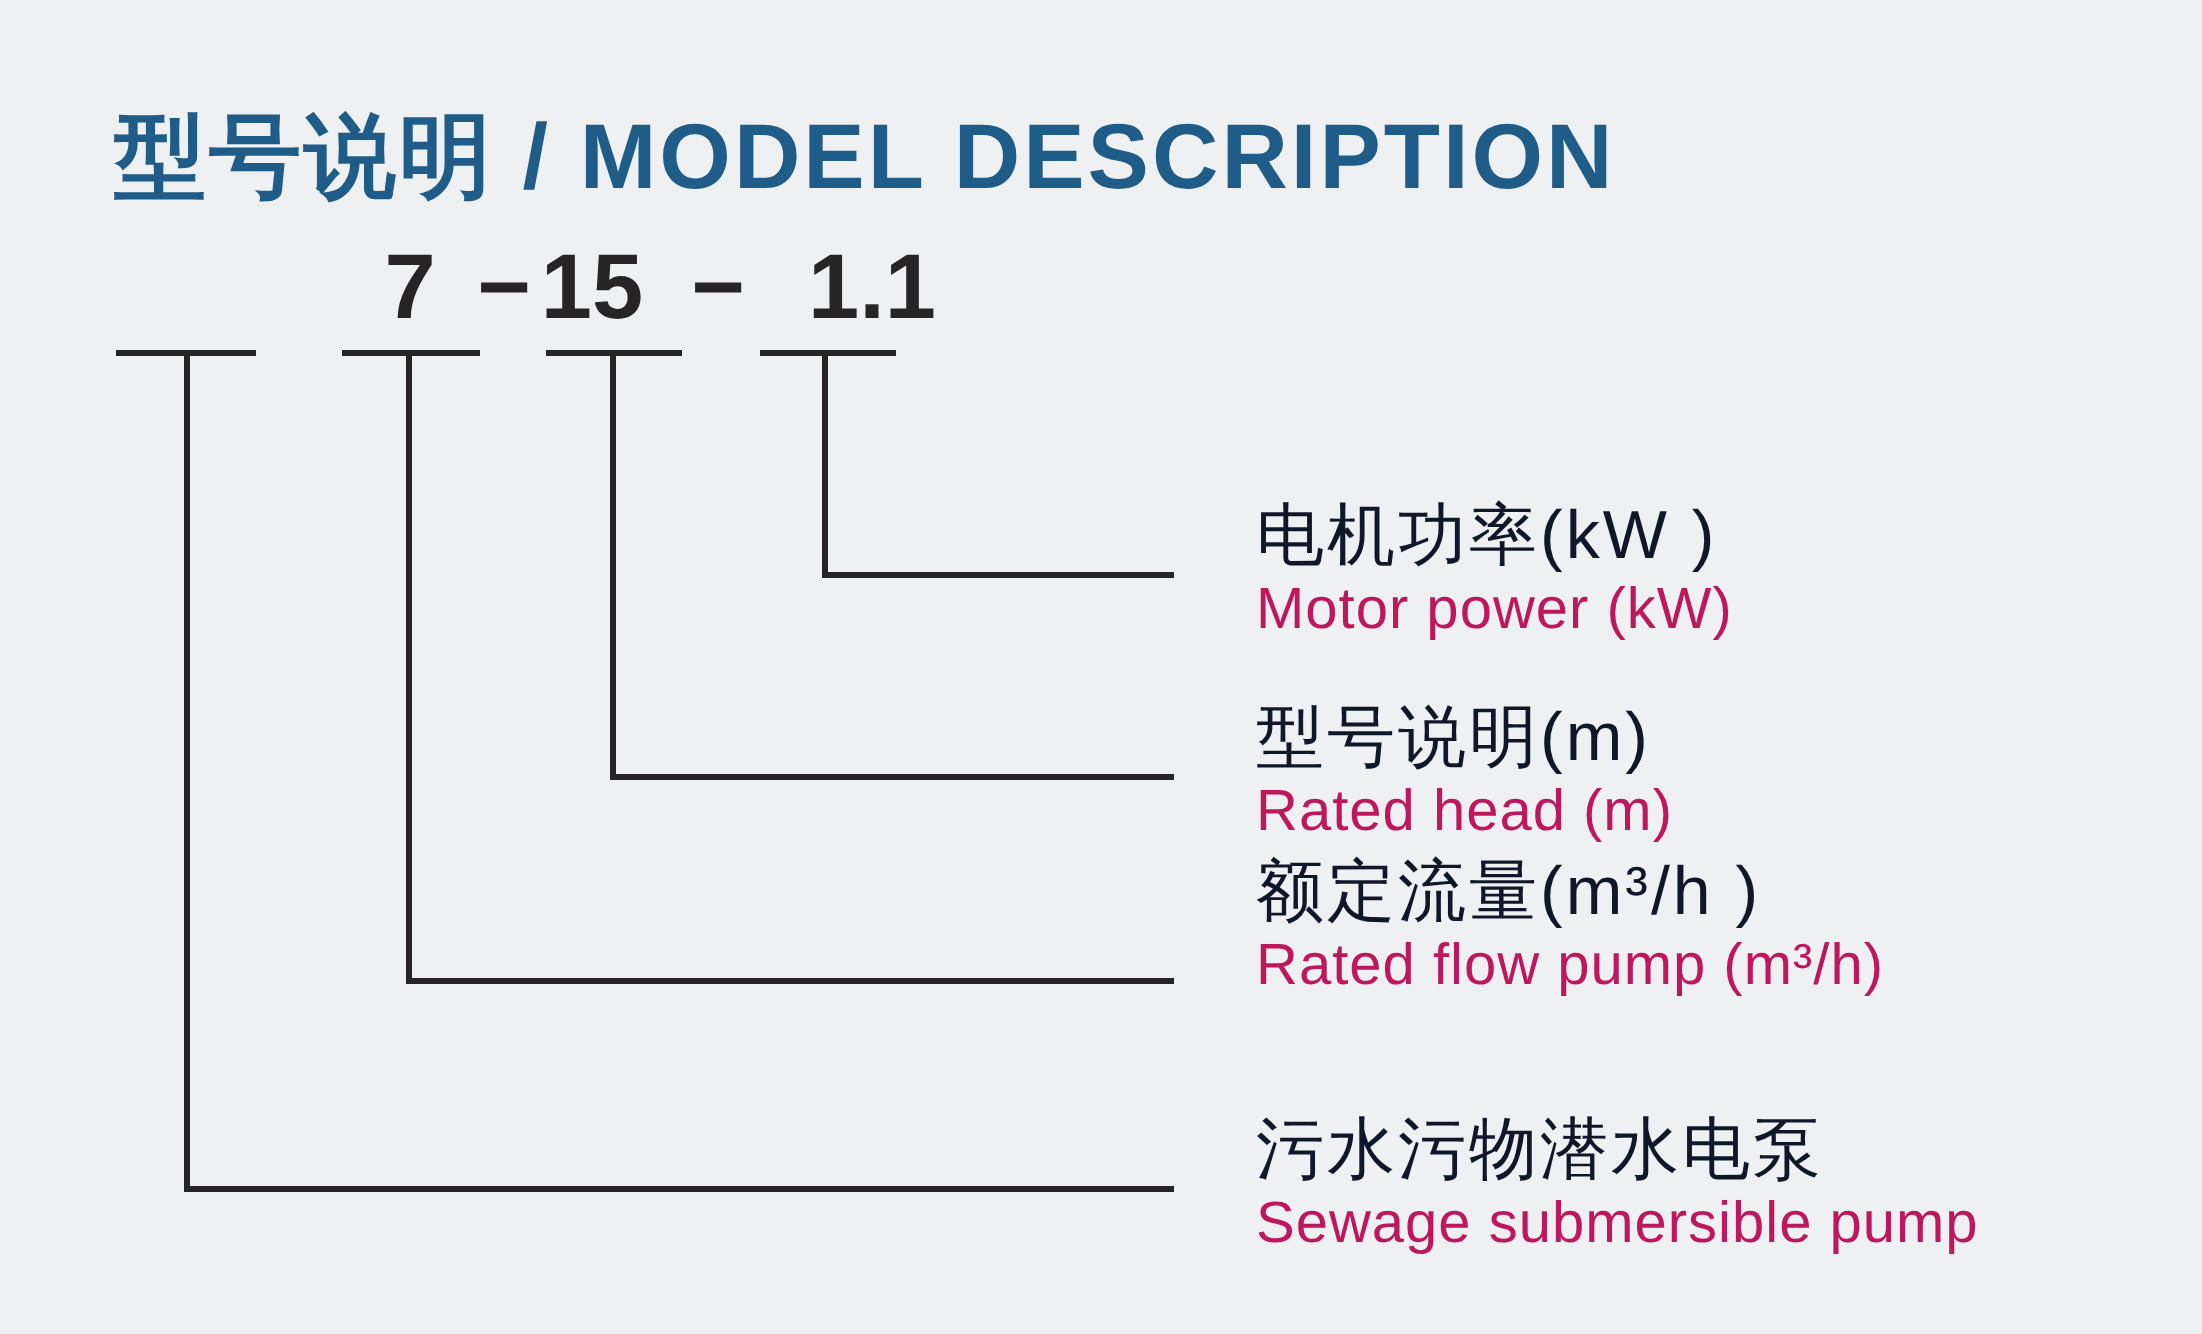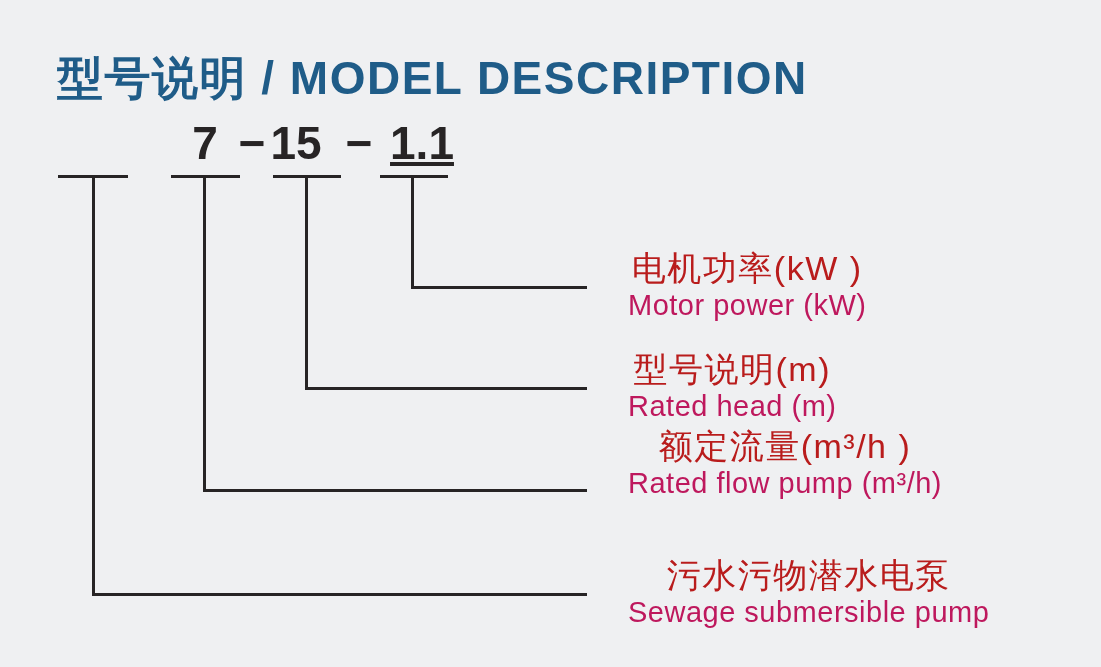--- a/index.html
+++ b/index.html
@@ -1,55 +1,54 @@
 <!DOCTYPE html>
 <html><head>
 <meta charset="utf-8">
 <style>
   html,body { margin:0; padding:0; background:#eff0f2; }
   .canvas {
     position:relative; width:1101px; height:667px; overflow:hidden;
     background:#eff0f2; color:#272425;
     font-family:"Liberation Sans", sans-serif;
-    text-align:center;
   }
   .title {
     position:absolute; left:57px; top:48px;
     font-size:46px; font-weight:700; letter-spacing:1.5px;
     color:#1f5c88; white-space:nowrap;
   }
   .code-seg {
     position:absolute; top:120px; transform:translateX(-50%);
     font-size:46px; font-weight:700; line-height:46px;
     color:#272425; white-space:nowrap;
   }
   .seg-wq  { left:94px; }
   .seg-q   { left:205px; }
   .dash1   { left:252px; }
   .seg-h   { left:296px; }
   .dash2   { left:359px; }
-  .seg-p   { left:422px;text-decoration:underline; }
+  .seg-p   { left:436px; }
   .underline {
     position:absolute; top:175px; height:3px; background:#272425;
   }
   .u1 { left:58px;  width:70px; }
   .u2 { left:171px; width:69px; }
   .u3 { left:273px; width:68px; }
   .u4 { left:380px; width:68px; }
   .connector {
     position:absolute; top:176px; box-sizing:border-box;
     border-left:3px solid #272425; border-bottom:3px solid #272425;
   }
   .c1 { left:92px;  width:495px; height:420px; }
   .c2 { left:203px; width:384px; height:316px; }
   .c3 { left:305px; width:282px; height:214px; }
   .c4 { left:411px; width:176px; height:113px; }
   .callout { position:absolute; left:628px; white-space:nowrap; }
   .callout .zh {
-    font-size:34px; letter-spacing:1.5px; line-height:37px; color:#b91c1c;
+    font-size:34px; letter-spacing:1.5px; line-height:37px; color:#0f172a;
   }
   .callout .en {
     font-size:29px; letter-spacing:0.5px; line-height:32px;
     margin-top:2px; color:#be185d;
   }
   .l1 { top:250px; }
   .l2 { top:351px; }
   .l3 { top:428px; }
   .l4 { top:557px; }
 </style>

